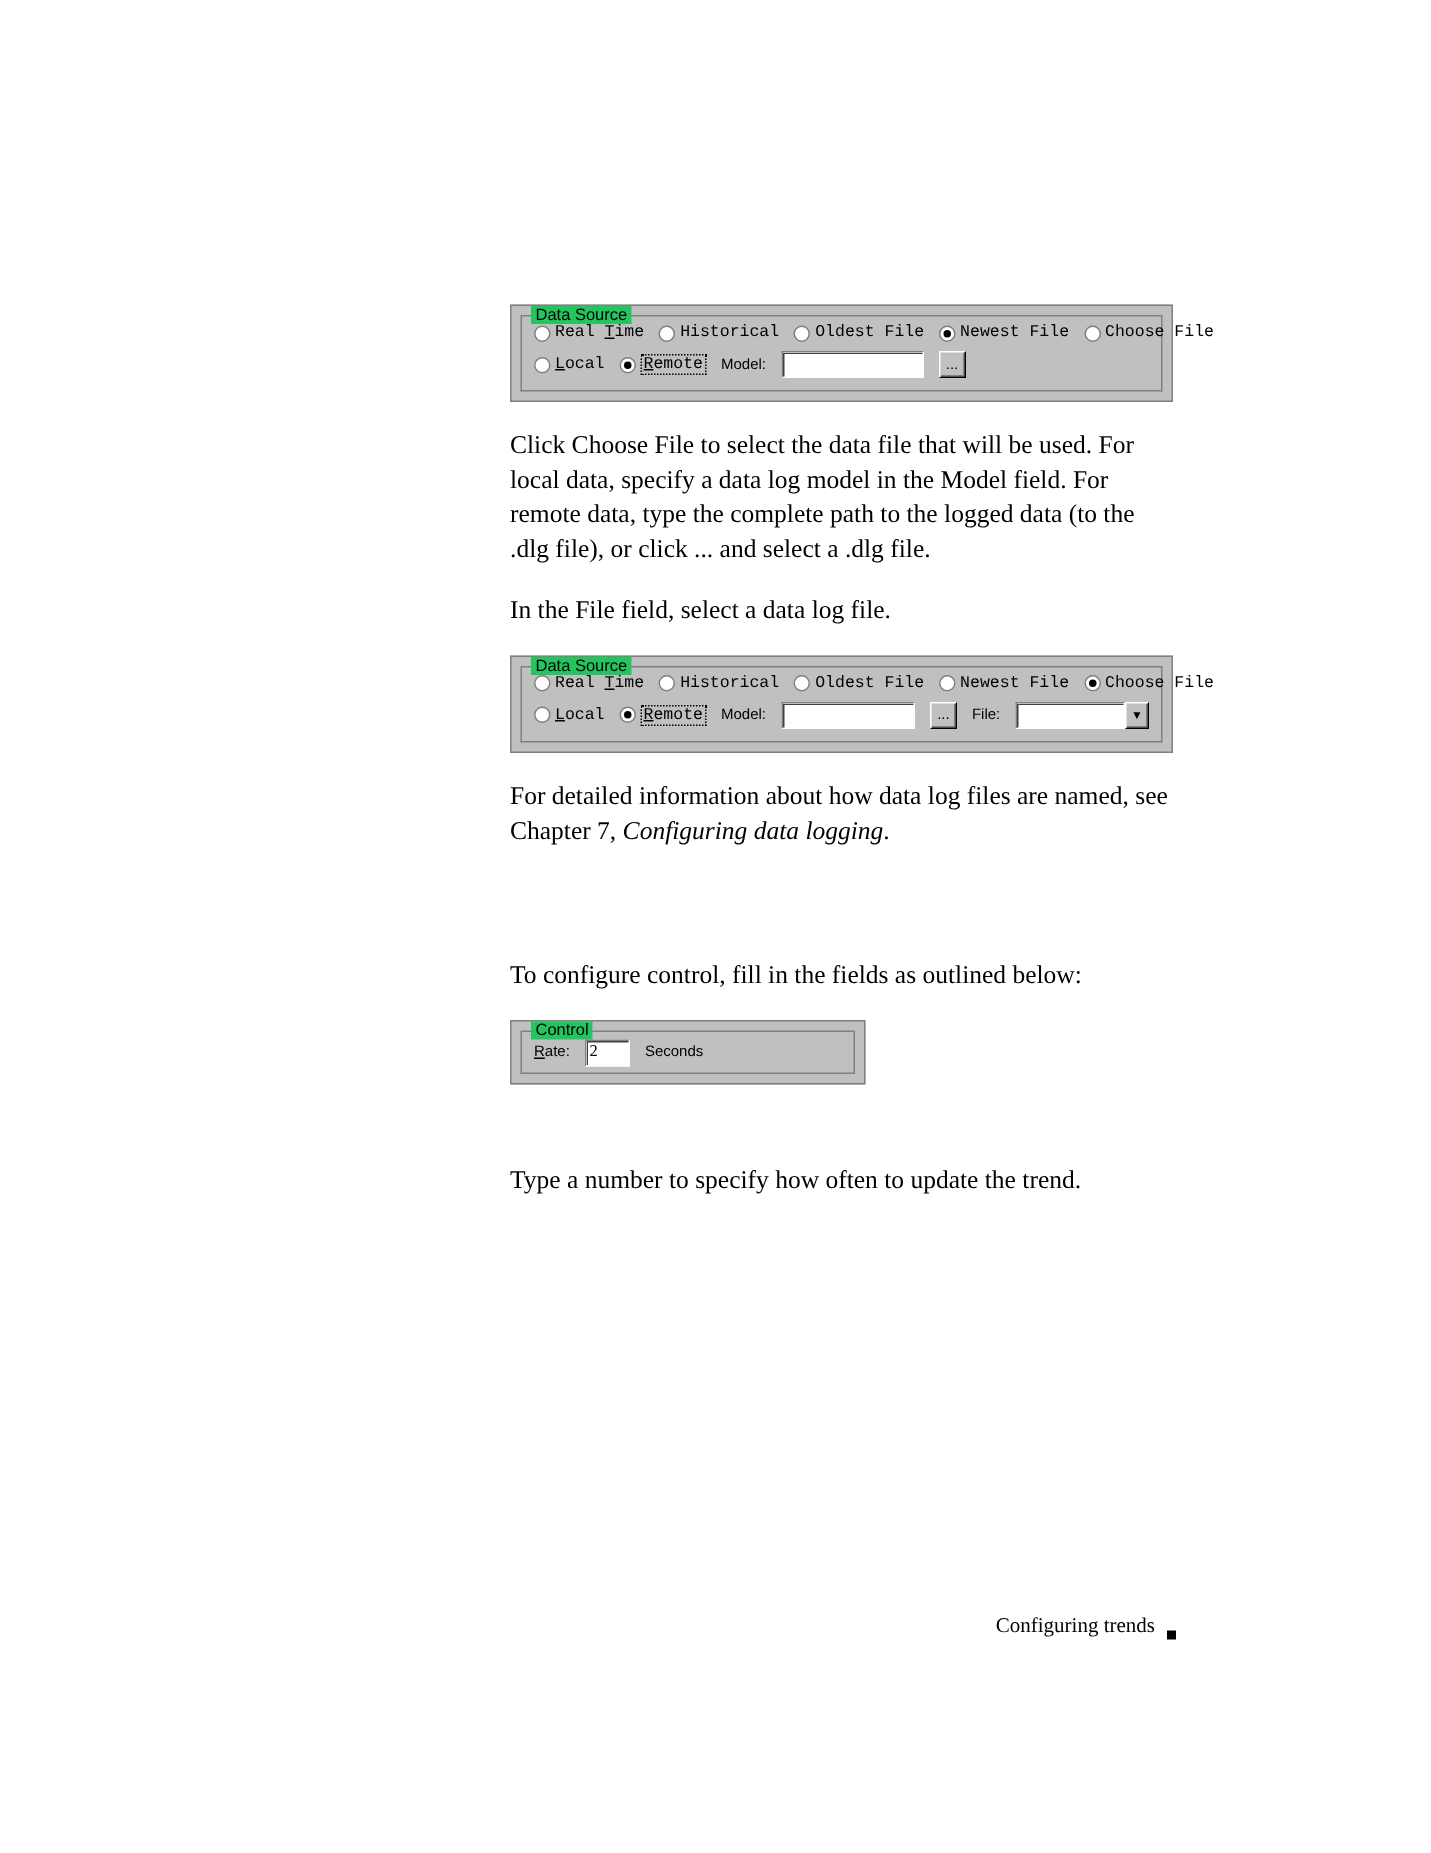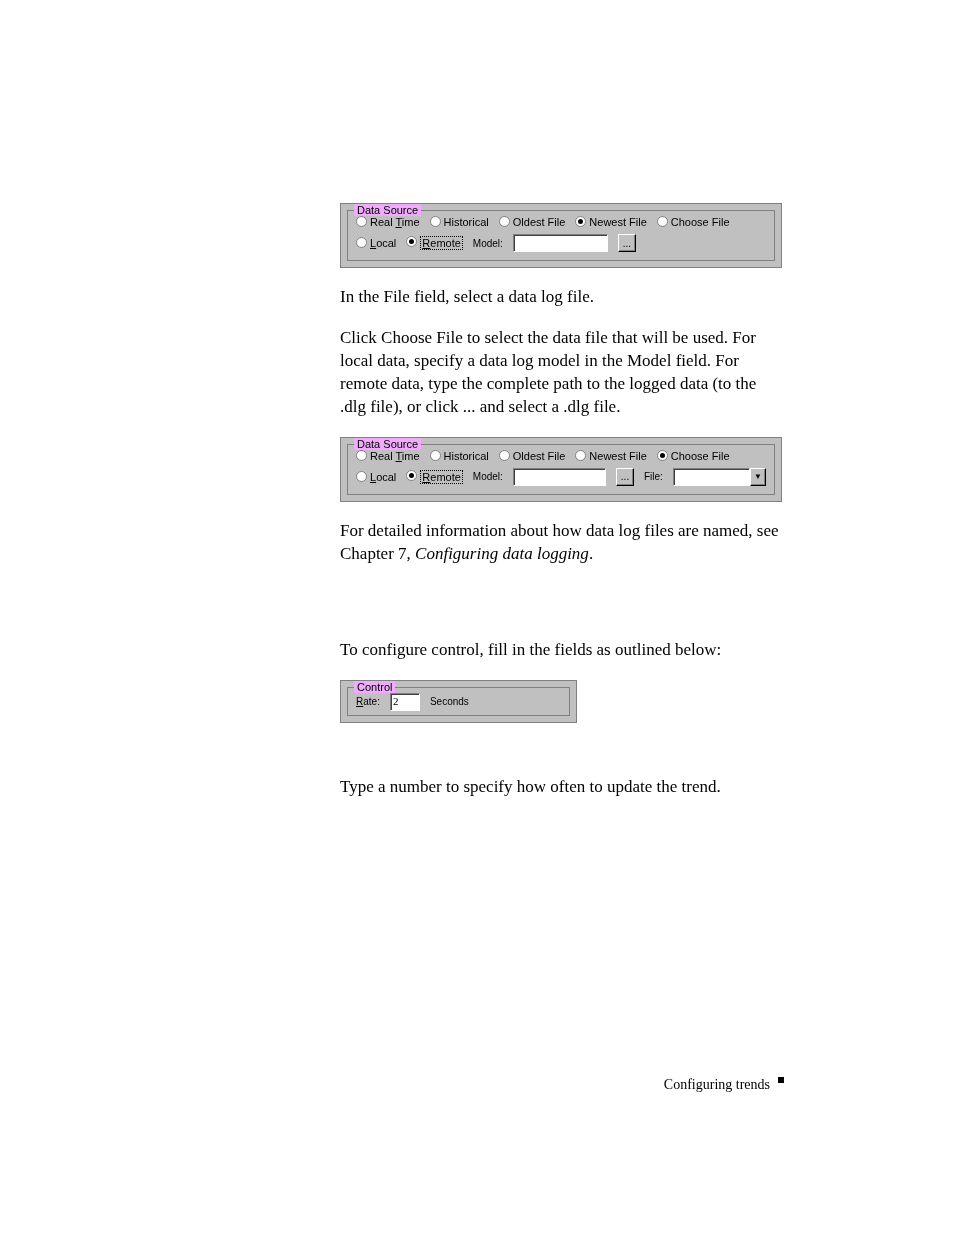--- a/index.html
+++ b/index.html
@@ -36,21 +36,21 @@
     position: relative;
     margin: 6px;
     border: 1px solid #808080;
     border-top: none;
     padding: 0;
   }
   .groupbox-title {
     position: absolute;
     top: -6px;
     left: 6px;
-    background: #f0abfc;
+    background: #22c55e;
     padding: 0 3px;
     font-family: Tahoma, Arial, sans-serif;
     font-size: 11px;
     color: #000;
   }
   .groupbox-topline {
     position: absolute;
     top: 0;
     left: 0;
     right: 0;
@@ -64,23 +64,24 @@
     padding: 6px 8px 4px 8px;
     font-family: Tahoma, Arial, sans-serif;
     font-size: 11px;
   }
   .row.row2 {
     padding-top: 2px;
     padding-bottom: 8px;
   }
   .radio {
     display: inline-flex;
-    align-items: flex-start;
+    align-items: center;
     gap: 3px;
     white-space: nowrap;
+    font-family: Liberation Mono, monospace;
   }
   .radio-dot {
     width: 11px;
     height: 11px;
     border: 1px solid #808080;
     border-radius: 50%;
     background: #fff;
     display: inline-flex;
     align-items: center;
     justify-content: center;
@@ -154,21 +155,21 @@
   .control-panel {
     width: 235px;
   }
   .footer {
     position: absolute;
     right: 170px;
     bottom: 142px;
     font-family: Georgia, serif;
     font-size: 14px;
     display: flex;
-    align-items: flex-start;
+    align-items: flex-end;
     gap: 8px;
   }
   .footer-square {
     width: 6px;
     height: 6px;
     background: #000;
     display: inline-block;
   }
 </style>
 </head>
@@ -212,22 +213,22 @@
             <span class="radio-dot inner"></span>
             <span class="focus-box"><span class="underline">R</span>emote</span>
           </span>
         <span class="label">Model:</span>
         <span class="sunken-input" style="width:95px"></span>
         <span class="btn">...</span>
       </div>
     </div>
   </div>
 
+  <p class="body-text">Click Choose File to select the data file that will be used. For local data, specify a data log model in the Model field. For remote data, type the complete path to the logged data (to the .dlg file), or click ... and select a .dlg file.</p>
   <p class="body-text">In the File field, select a data log file.</p>
-  <p class="body-text">Click Choose File to select the data file that will be used. For local data, specify a data log model in the Model field. For remote data, type the complete path to the logged data (to the .dlg file), or click ... and select a .dlg file.</p>
 
   <div class="dialog-panel">
     <div class="groupbox">
       <div class="groupbox-topline"></div>
       <span class="groupbox-title">Data Source</span>
       <div class="row">
         <span class="radio">
             <span class="radio-dot"></span>
             <span>Real <span class="underline">T</span>ime</span>
           </span>

